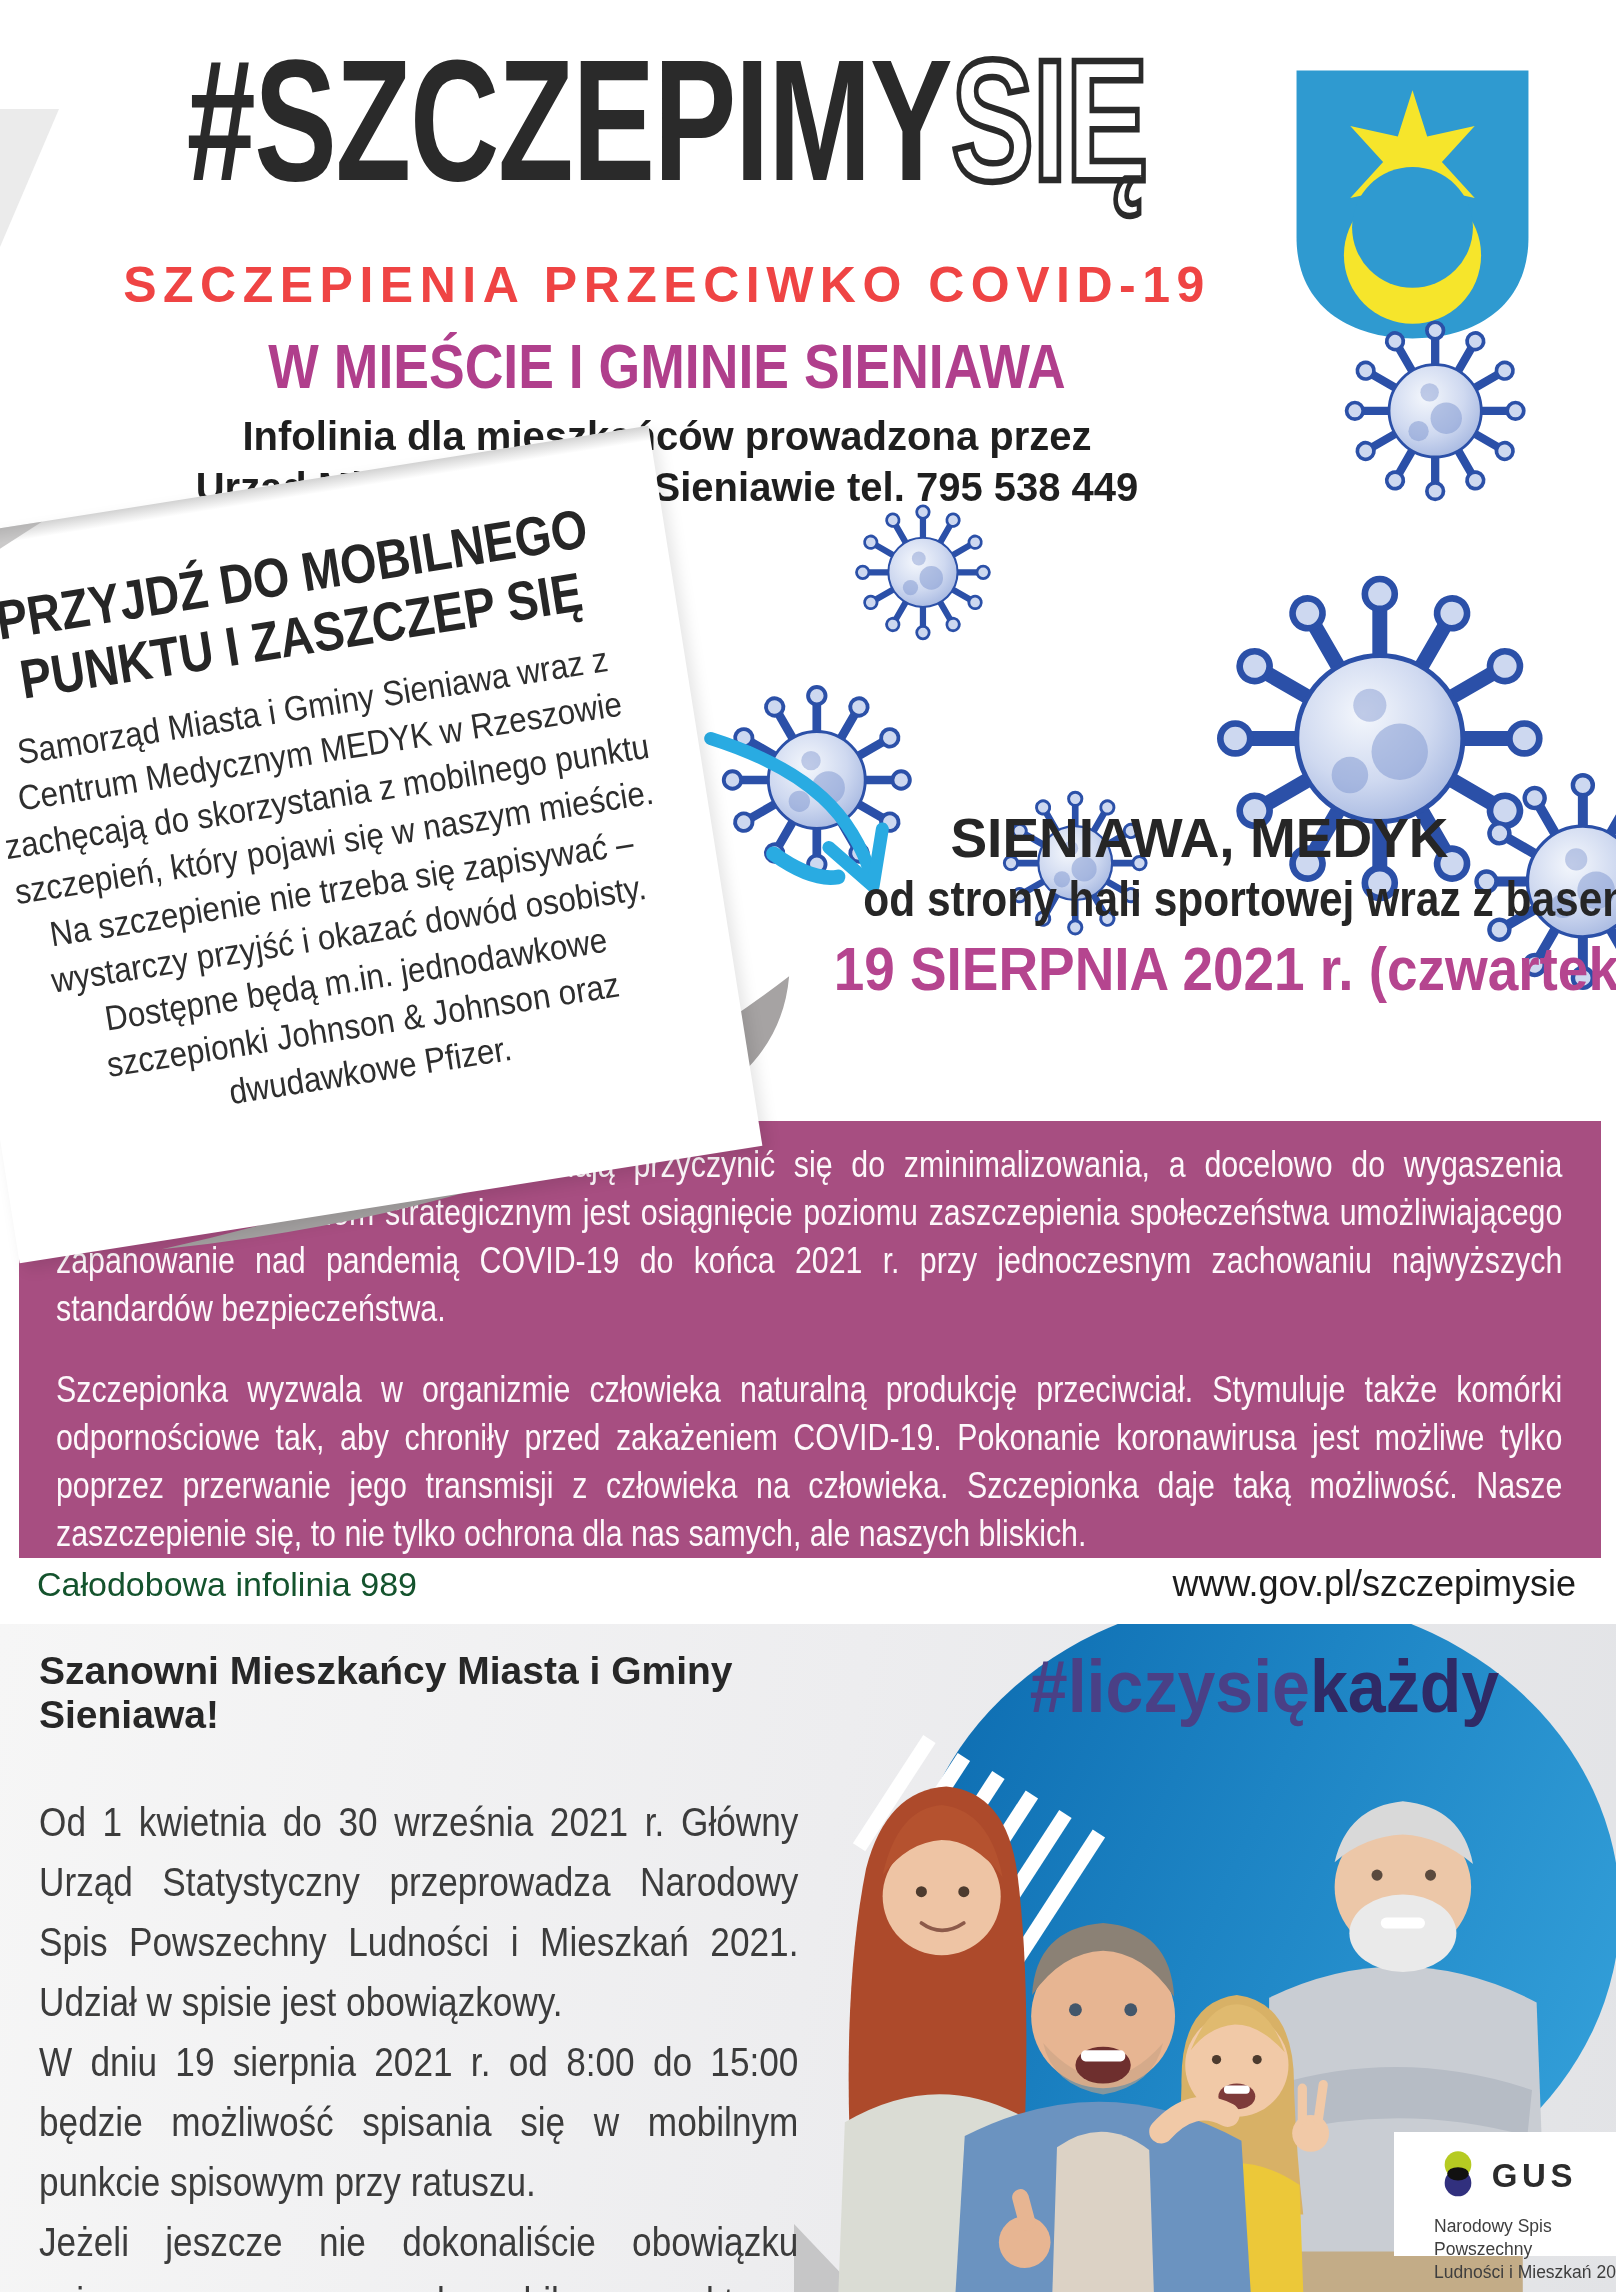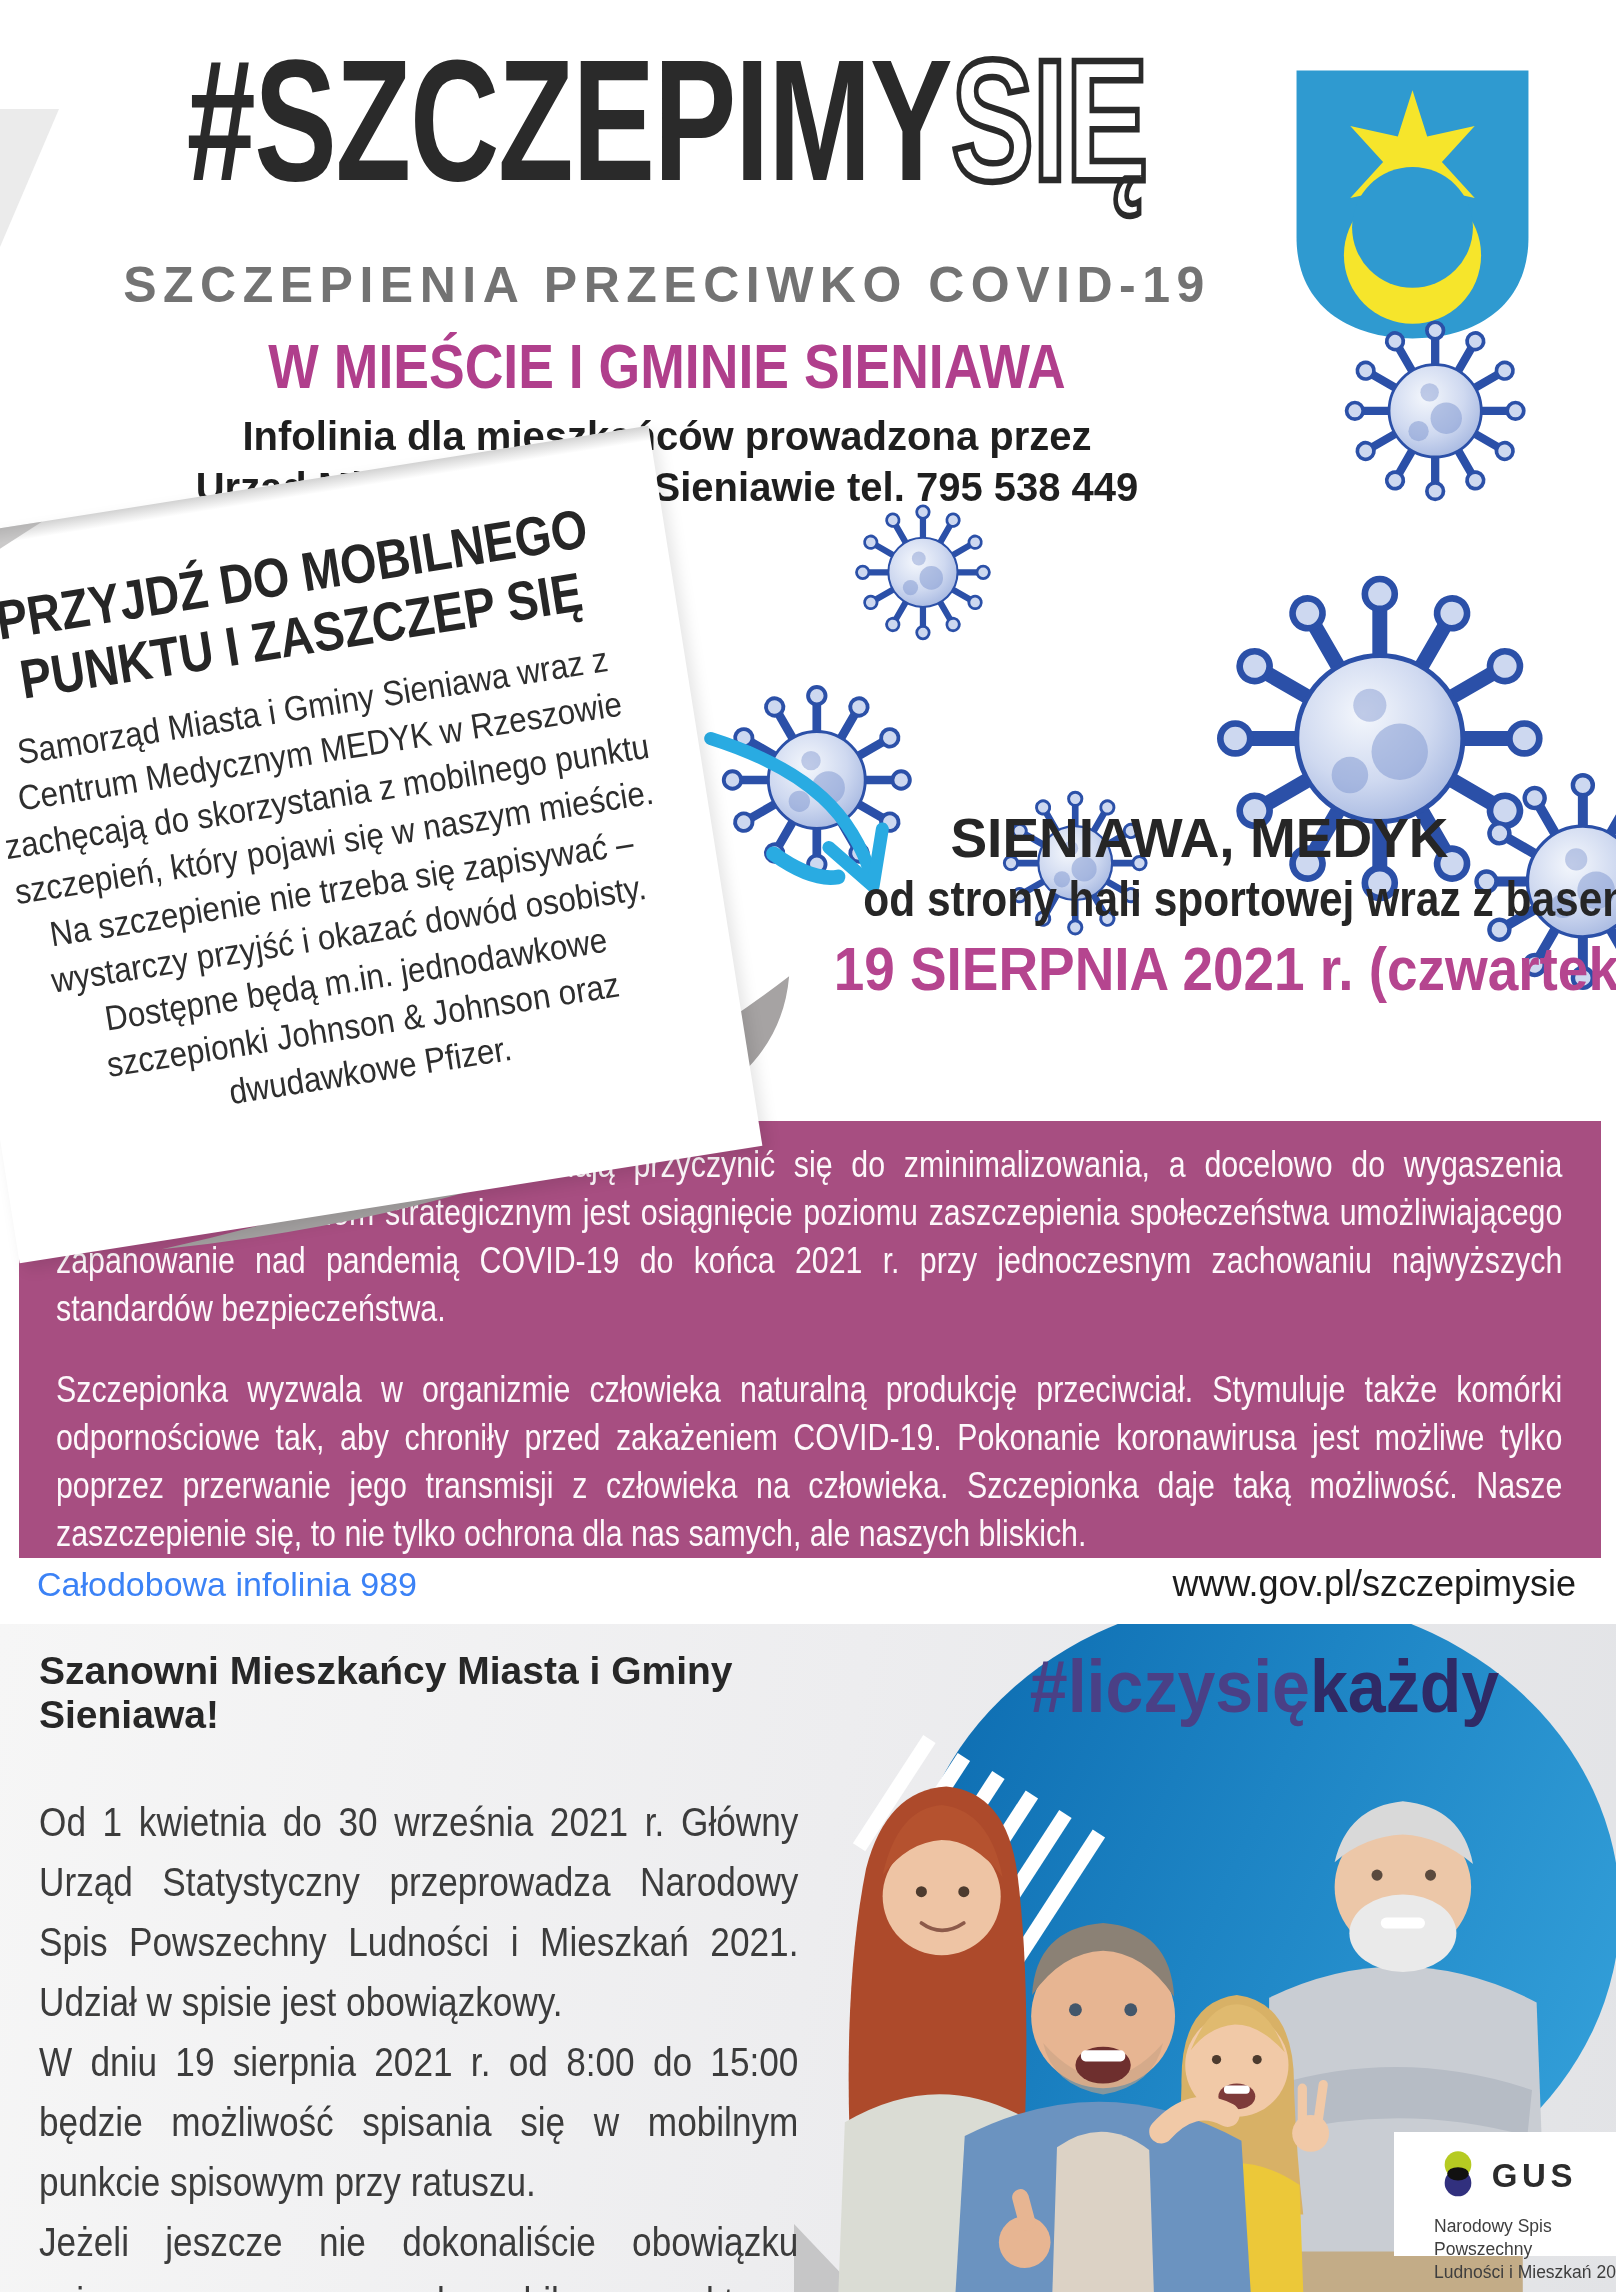--- a/index.html
+++ b/index.html
@@ -7,21 +7,21 @@
         font-family:"Liberation Sans", sans-serif;color:#222;}
 
   
   .corner-shade{position:absolute;left:0;top:109px;width:0;height:0;
     border-left:59px solid #ebebeb;border-bottom:138px solid transparent;}
   .header{position:absolute;left:0;top:33px;width:1334px;text-align:center;z-index:2;}
   .title-line{line-height:175px;white-space:nowrap;}
   .title-inner{display:inline-block;white-space:nowrap;transform:scaleX(.72);transform-origin:50% 50%;
     font-weight:bold;font-size:172px;letter-spacing:-1.8px;color:#2a2a2a;}
   .title-outline{color:#ffffff;-webkit-text-stroke:6.5px #2a2a2a;}
-  .subtitle{margin-top:-7.4px;font-size:50px;font-weight:bold;letter-spacing:6.5px;color:#737373;}
+  .subtitle{margin-top:-7.4px;font-size:50px;font-weight:bold;letter-spacing:6.5px;color:#ef4444;}
   .region{margin-top:16px;}
   .region-inner{display:inline-block;transform:scaleX(.85);white-space:nowrap;
     font-size:63px;font-weight:bold;color:#b03f8c;}
   .infoline{margin-top:9.2px;font-size:40px;font-weight:bold;color:#1f1f1f;line-height:51px;}
 
   .shield-svg{position:absolute;left:1290px;top:65px;width:245px;height:279px;z-index:1;}
 
   
   .art-svg{position:absolute;left:0;top:0;width:1617px;height:1117px;z-index:1;}
 
@@ -51,21 +51,21 @@
     font-size:61px;font-weight:bold;color:#b5458f;line-height:74px;}
   .event-hours{font-size:52px;font-weight:bold;color:#262626;line-height:59px;}
 
   
   .vaccine-box{position:absolute;left:18.5px;top:1121px;width:1582px;height:437px;background:#a74e81;z-index:2;}
   .box-inner{padding:20px 37px 0;}
   .box-scale{transform:scaleX(.82);transform-origin:0 0;width:1837px;}
   .box-scale p{margin:0 0 33px;font-size:37px;line-height:48px;color:#fdf8fb;text-align:justify;}
 
   
-  .footer-infoline{position:absolute;left:37px;top:1565px;font-size:34px;color:#3b82f6;z-index:2;}
+  .footer-infoline{position:absolute;left:37px;top:1565px;font-size:34px;color:#14532d;z-index:2;}
   .footer-site{position:absolute;right:41px;top:1563px;font-size:36px;color:#1c1c1c;z-index:2;}
 
   
   .census{position:absolute;left:0;top:1624px;width:1617px;height:668px;overflow:hidden;
     background:linear-gradient(100deg,#f6f6f6 0%,#ededef 50%,#e2e3e6 100%);}
   .blue-circle{position:absolute;left:909px;top:-28px;width:711px;height:628px;border-radius:50%;
     background:linear-gradient(115deg,#0b69ae 0%,#1d84c4 45%,#36a3dc 100%);}
   .hashtag{position:absolute;left:960px;top:20px;width:609px;text-align:center;white-space:nowrap;
     font-size:74px;font-weight:bold;transform:scaleX(.92);}
   .hashtag-light{color:#4a4086;}

